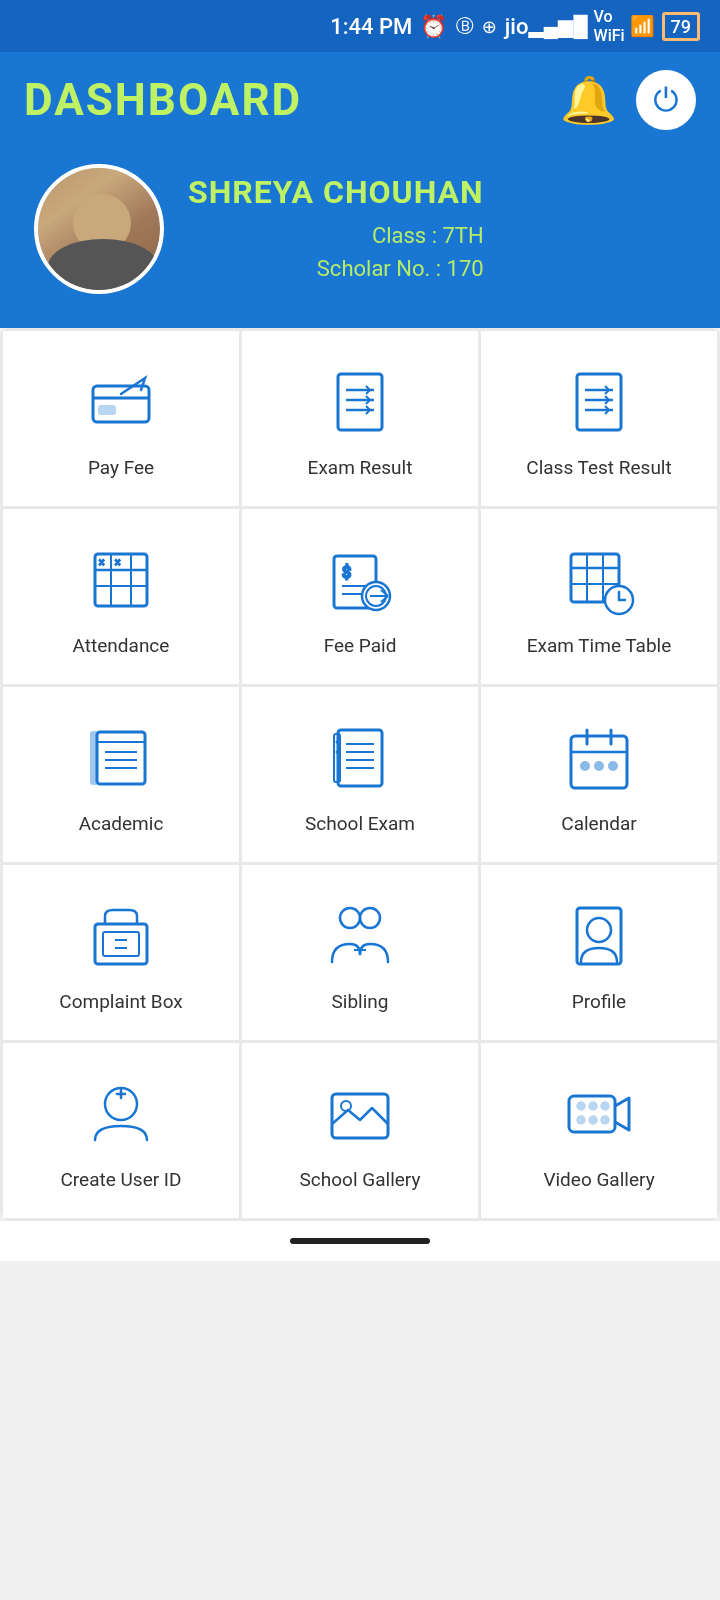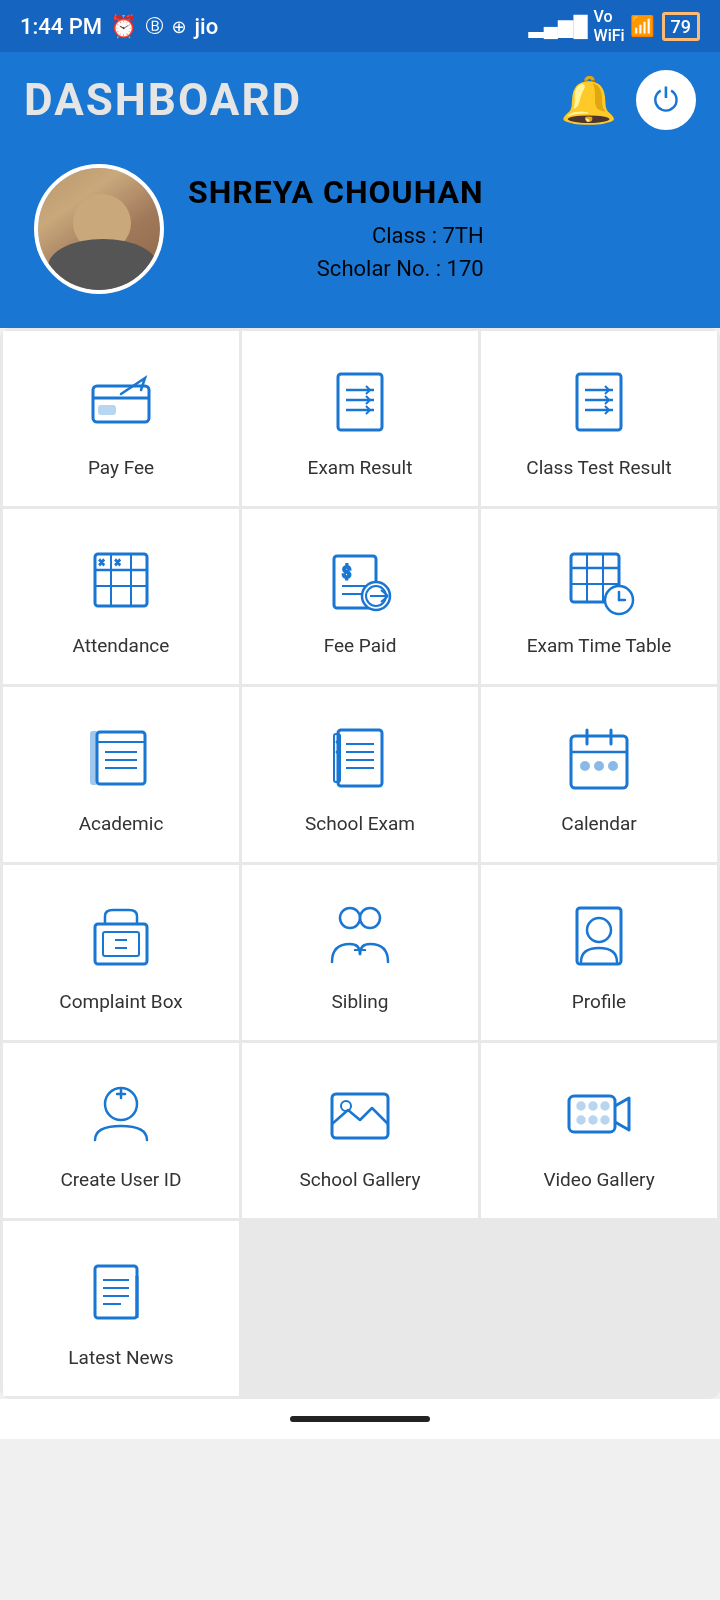--- a/index.html
+++ b/index.html
@@ -13,21 +13,21 @@
     }
 
     
     .status-bar {
       background: #1565C0;
       color: white;
       font-size: 22px;
       font-weight: 500;
       padding: 10px 20px;
       display: flex;
-      justify-content: space-between;
+      justify-content: flex-end;
       align-items: center;
       height: 52px;
     }
     .status-left { display: flex; align-items: center; gap: 8px; }
     .status-right { display: flex; align-items: center; gap: 6px; font-size: 20px; }
 
     
     .header {
       background: #1976D2;
       padding: 18px 24px 24px;
@@ -36,21 +36,21 @@
     .header-top {
       display: flex;
       justify-content: space-between;
       align-items: center;
       margin-bottom: 24px;
     }
     .header-title {
       font-size: 44px;
       font-weight: 700;
       letter-spacing: 2px;
-      color: #e5e5e5;
+      color: #bef264;
     }
     .header-icons {
       display: flex;
       gap: 18px;
       align-items: center;
     }
     .bell-icon {
       font-size: 46px;
       color: white;
     }
@@ -111,21 +111,21 @@
     .avatar-img::after {
       content: '';
       position: absolute;
       bottom: 0;
       left: 10px;
       width: 110px;
       height: 55px;
       border-radius: 50% 50% 0 0;
       background: #555;
     }
-    .profile-info { color: #000000; }
+    .profile-info { color: #bef264; }
     .profile-name {
       font-size: 32px;
       font-weight: 700;
       letter-spacing: 1px;
       margin-bottom: 8px;
     }
     .profile-class, .profile-scholar {
       font-size: 22px;
       font-weight: 400;
       opacity: 0.95;
@@ -441,32 +441,19 @@
           <circle cx="18" cy="42" r="4" fill="#1976D2" opacity="0.3" stroke="#1976D2" stroke-width="1.5"></circle>
           <circle cx="30" cy="28" r="4" fill="#1976D2" opacity="0.3" stroke="#1976D2" stroke-width="1.5"></circle>
           <circle cx="30" cy="42" r="4" fill="#1976D2" opacity="0.3" stroke="#1976D2" stroke-width="1.5"></circle>
           <circle cx="42" cy="28" r="4" fill="#1976D2" opacity="0.3" stroke="#1976D2" stroke-width="1.5"></circle>
           <circle cx="42" cy="42" r="4" fill="#1976D2" opacity="0.3" stroke="#1976D2" stroke-width="1.5"></circle>
         </svg>
     </div>
     <span class="grid-label">Video Gallery</span>
   </div>
 
-  <div class="grid-item">
-    <div class="grid-icon">
-      <svg viewBox="0 0 72 72">
-          <rect x="10" y="10" width="42" height="52" rx="3" stroke="#1976D2" stroke-width="3"></rect>
-          <line x1="18" y1="24" x2="44" y2="24" stroke="#1976D2" stroke-width="2"></line>
-          <line x1="18" y1="32" x2="44" y2="32" stroke="#1976D2" stroke-width="2"></line>
-          <line x1="18" y1="40" x2="44" y2="40" stroke="#1976D2" stroke-width="2"></line>
-          <line x1="18" y1="48" x2="36" y2="48" stroke="#1976D2" stroke-width="2"></line>
-          <line x1="52" y1="20" x2="52" y2="62" stroke="#1976D2" stroke-width="3"></line>
-        </svg>
-    </div>
-    <span class="grid-label">Latest News</span>
-  </div>
 
 
 </div>
 
 <div class="bottom-bar">
   <div class="home-indicator"></div>
 </div>
 
 </body></html>

